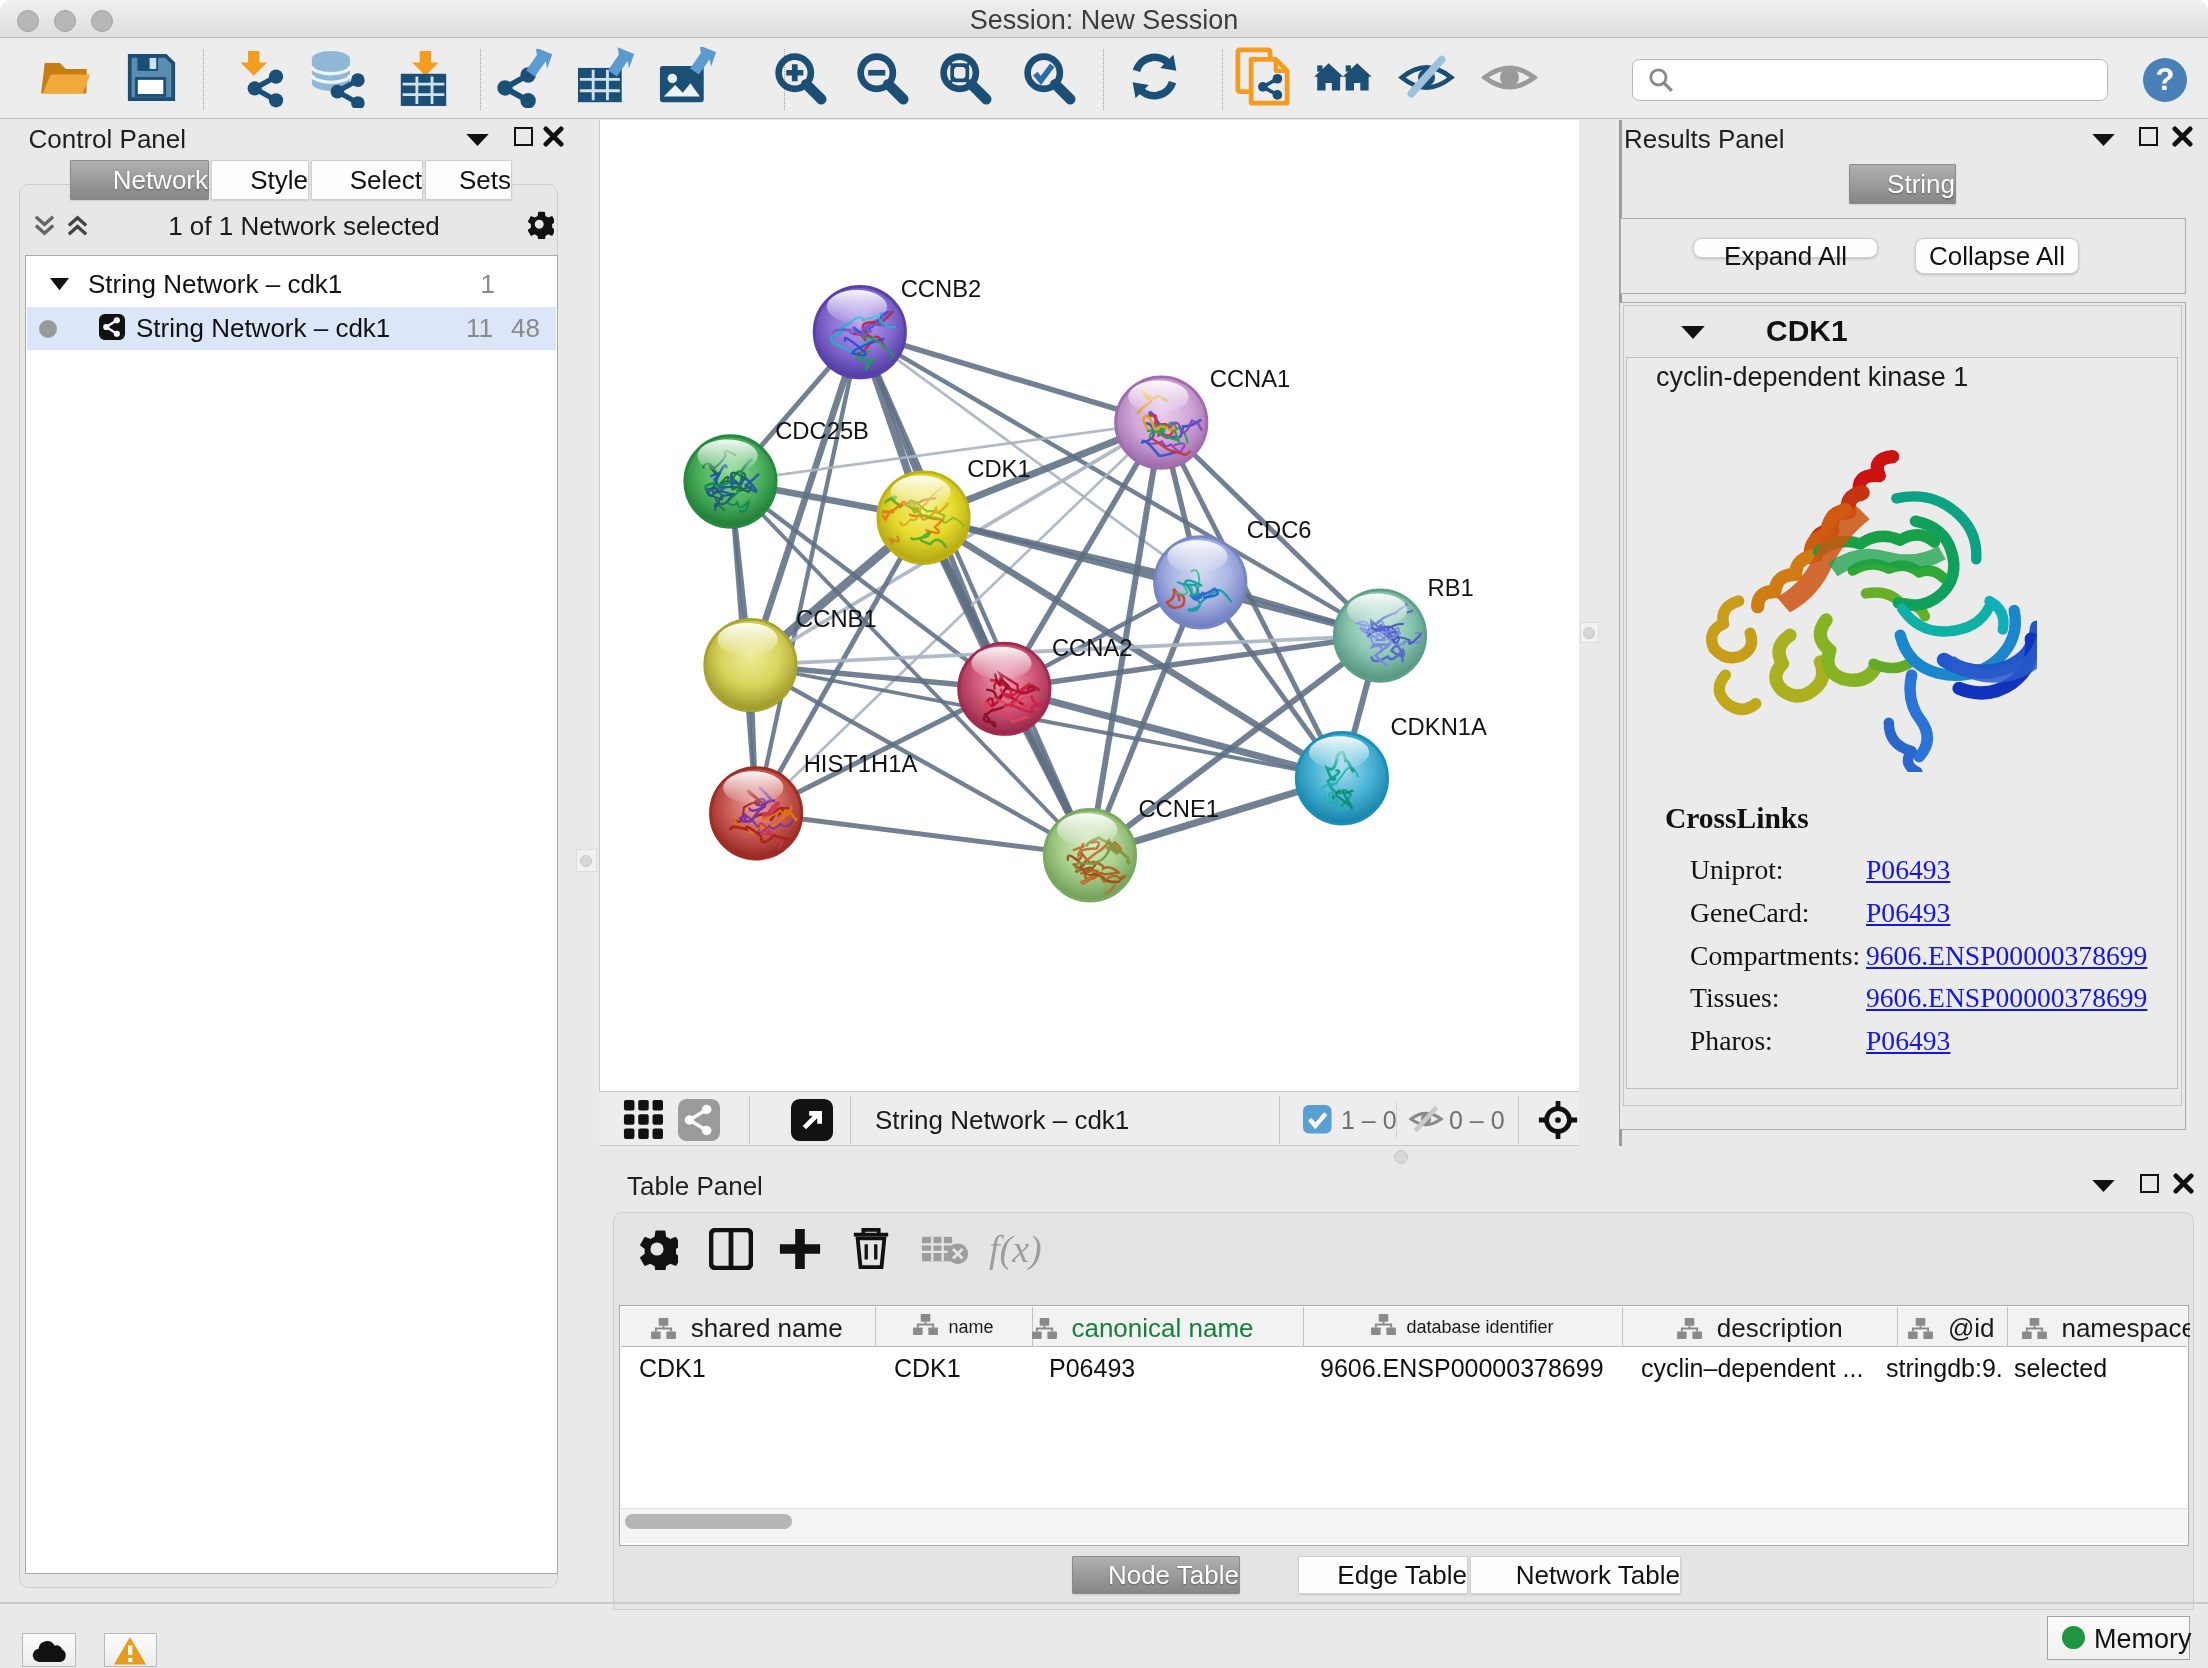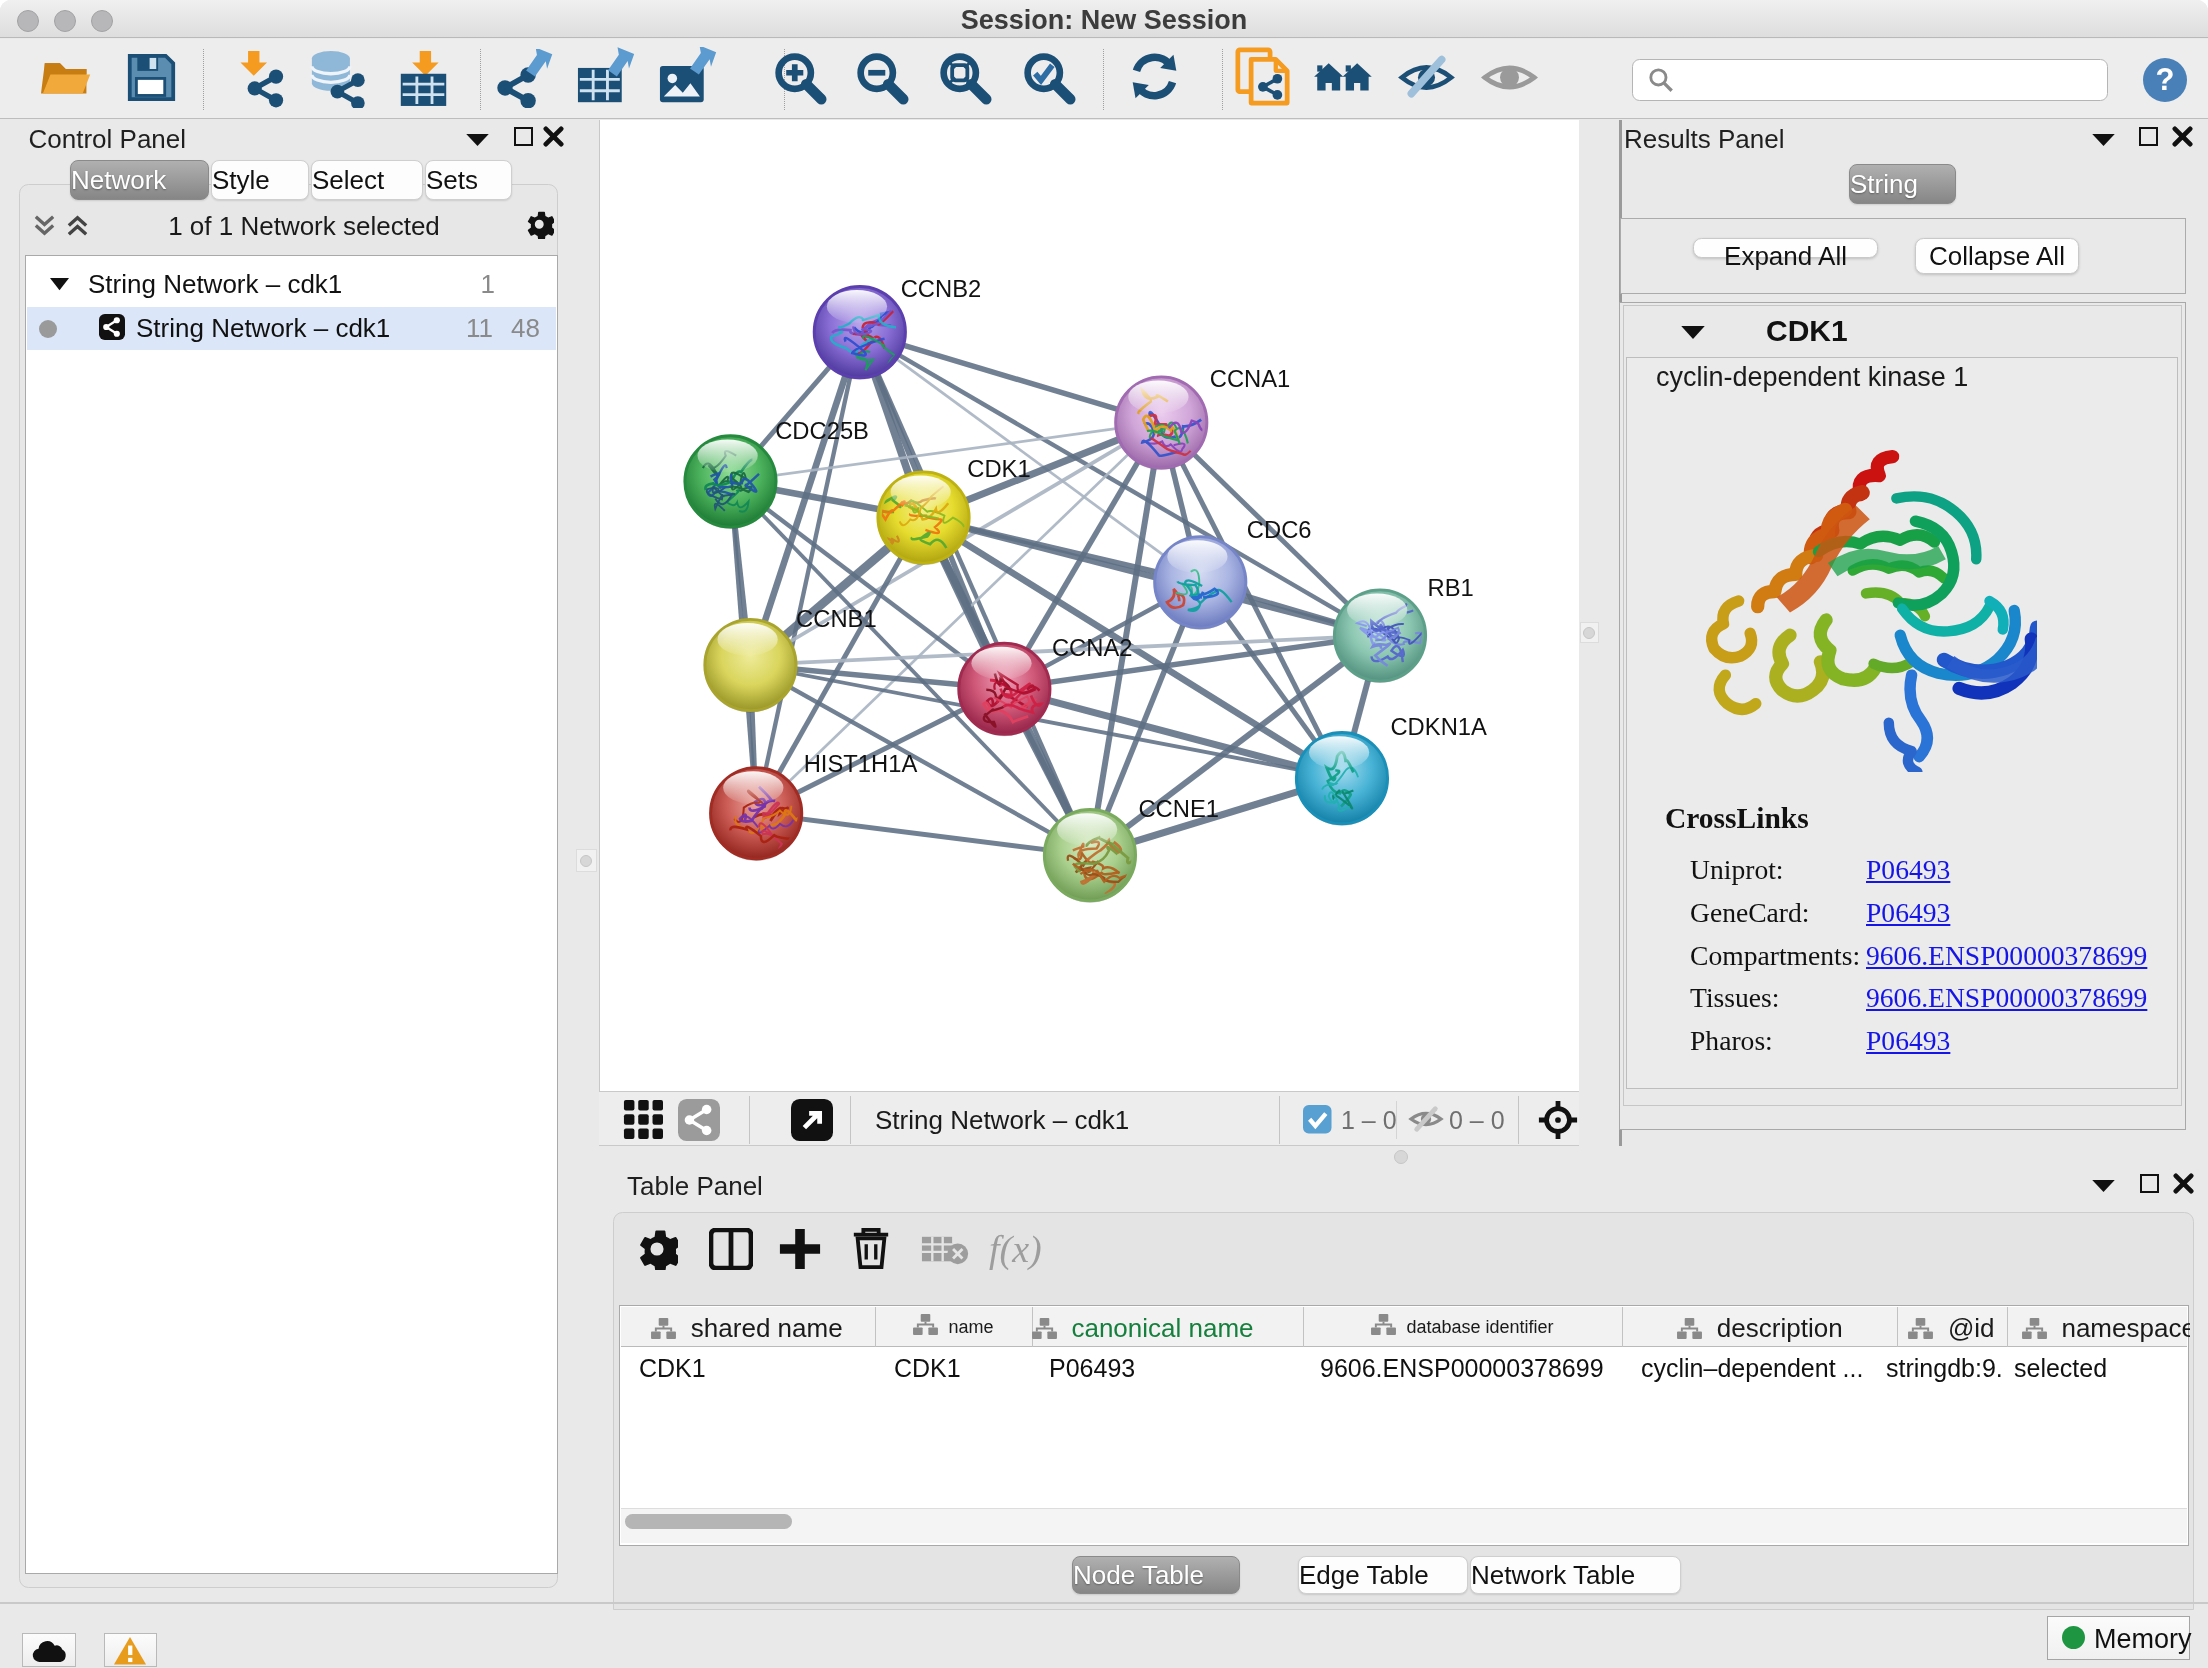--- a/index.html
+++ b/index.html
@@ -1,28 +1,28 @@
 <!DOCTYPE html>
 <html style="font-size:15px"><head><meta charset="utf-8"><title>Session: New Session</title>
 <style>
 html,body{margin:0;padding:0;width:2208px;height:1668px;background:#ffffff;overflow:hidden}
 *{box-sizing:border-box}
 body{font-family:"Liberation Sans",sans-serif;-webkit-font-smoothing:antialiased}
 .abs{position:absolute}
 #win{position:absolute;left:0;top:0;width:2208px;height:1668px;background:#e9e9e9;border-radius:11.4px 11.4px 0 0;overflow:hidden}
 #titlebar{position:absolute;left:0;top:0;width:2208px;height:38px;background:linear-gradient(#f0f0f0,#dddddd);border-bottom:1px solid #b9b9b9}
 .tl{position:absolute;top:9.5px;width:22px;height:22px;border-radius:50%;background:#b7b7b9;border:1px solid #a2a2a4}
-#title{position:absolute;top:4.8px;left:0;width:2208px;text-align:center;font-size:27px;color:#3c3c3c;font-weight:700}
+#title{position:absolute;top:4.8px;left:0;width:2208px;text-align:center;font-size:27px;color:#3c3c3c;font-weight:400}
 #toolbar{position:absolute;left:0;top:39px;width:2208px;height:80px;background:#ededed;border-bottom:1px solid #bdbdbd}
 .tsep{position:absolute;top:9.5px;height:61px;width:0;border-left:1.9px dotted #9f9f9f}
 .ticon{position:absolute;top:13.3px}
 #searchbox{position:absolute;left:1632px;top:20px;width:476px;height:42px;background:#ffffff;border:1.9px solid #b5b5b5;border-radius:7.6px}
 .paneltitle{font-size:26px;color:#1f1f1f}
-.tab{position:absolute;height:40px;border-radius:8px;border:1px solid #cfcfcf;background:#fdfdfd;color:#111;
- font-size:26px;text-align:left;line-height:38px;box-shadow:0 1px 1.9px rgba(0,0,0,0.12)}
+.tab{position:absolute;height:40px;border-radius:1px;border:1px solid #cfcfcf;background:#fdfdfd;color:#111;
+ font-size:26px;text-align:right;line-height:38px;box-shadow:0 1px 1.9px rgba(0,0,0,0.12)}
 .tabsel{background:linear-gradient(#b0b0b0,#868686);color:#fff;border:1px solid #8a8a8a;text-shadow:0 1px 1.9px rgba(0,0,0,0.35)}
 .whitebox{background:#ffffff;border:1.9px solid #a9a9a9}
 .btn{position:absolute;background:#fefefe;border:1px solid #c9c9c9;border-radius:8.6px;font-size:26px;color:#111;
  text-align:center;box-shadow:0 1px 2.9px rgba(0,0,0,0.18)}
 a.lnk{color:#1515e8;text-decoration:underline}
 .serif{font-family:"Liberation Serif",serif}
 </style></head>
 <body>
 <div id="win">
 <div id="titlebar">

